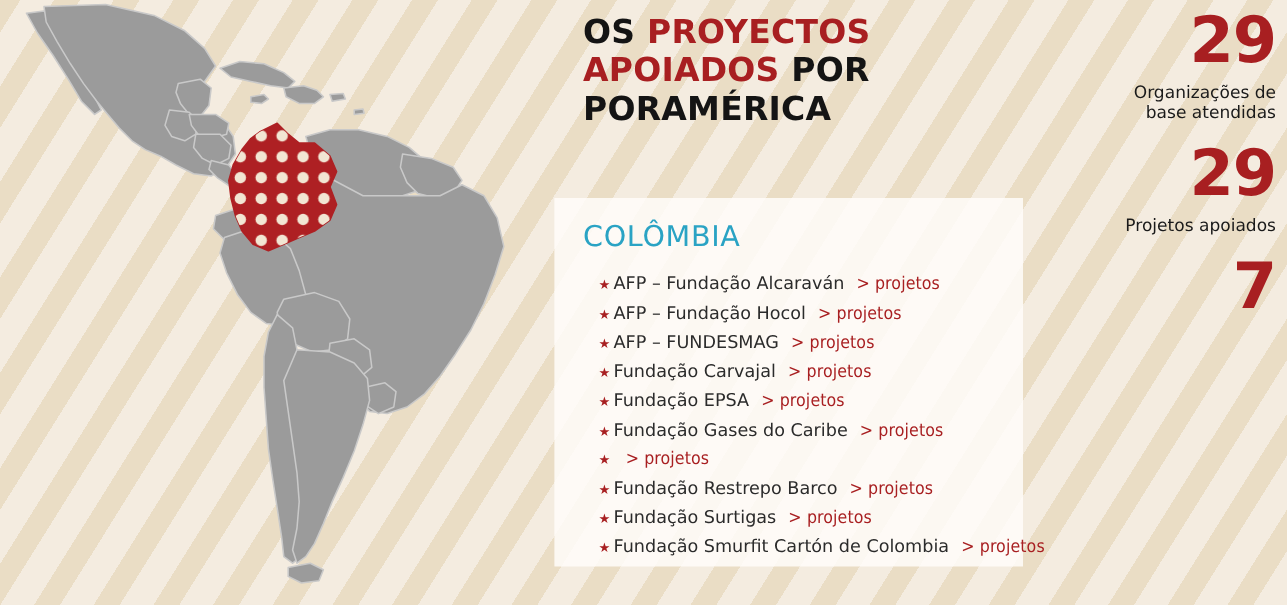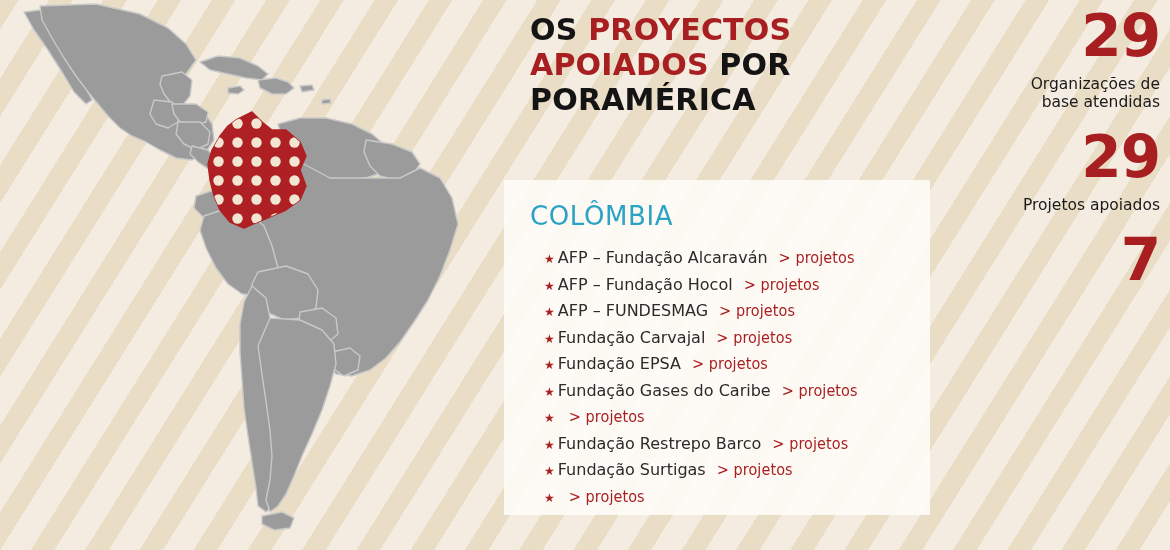--- a/index.html
+++ b/index.html
@@ -302,20 +302,21 @@
         <span class="org-name">Fundação Restrepo Barco</span>
         <span class="org-link">&gt; projetos</span>
       </li>
       <li class="org-row">
         <span class="org-star">★</span>
         <span class="org-name">Fundação Surtigas</span>
         <span class="org-link">&gt; projetos</span>
       </li>
       <li class="org-row">
         <span class="org-star">★</span>
+        <span class="org-name">Fundação Smurfit Cartón de Colombia</span>
         <span class="org-link">&gt; projetos</span>
       </li>
     </ul>
   </div>
 
   <div id="stats">
     <div class="stat-block" id="stat-1">
       <span class="stat-number">29</span>
       <span class="stat-label">Organizações de
 base atendidas</span>

